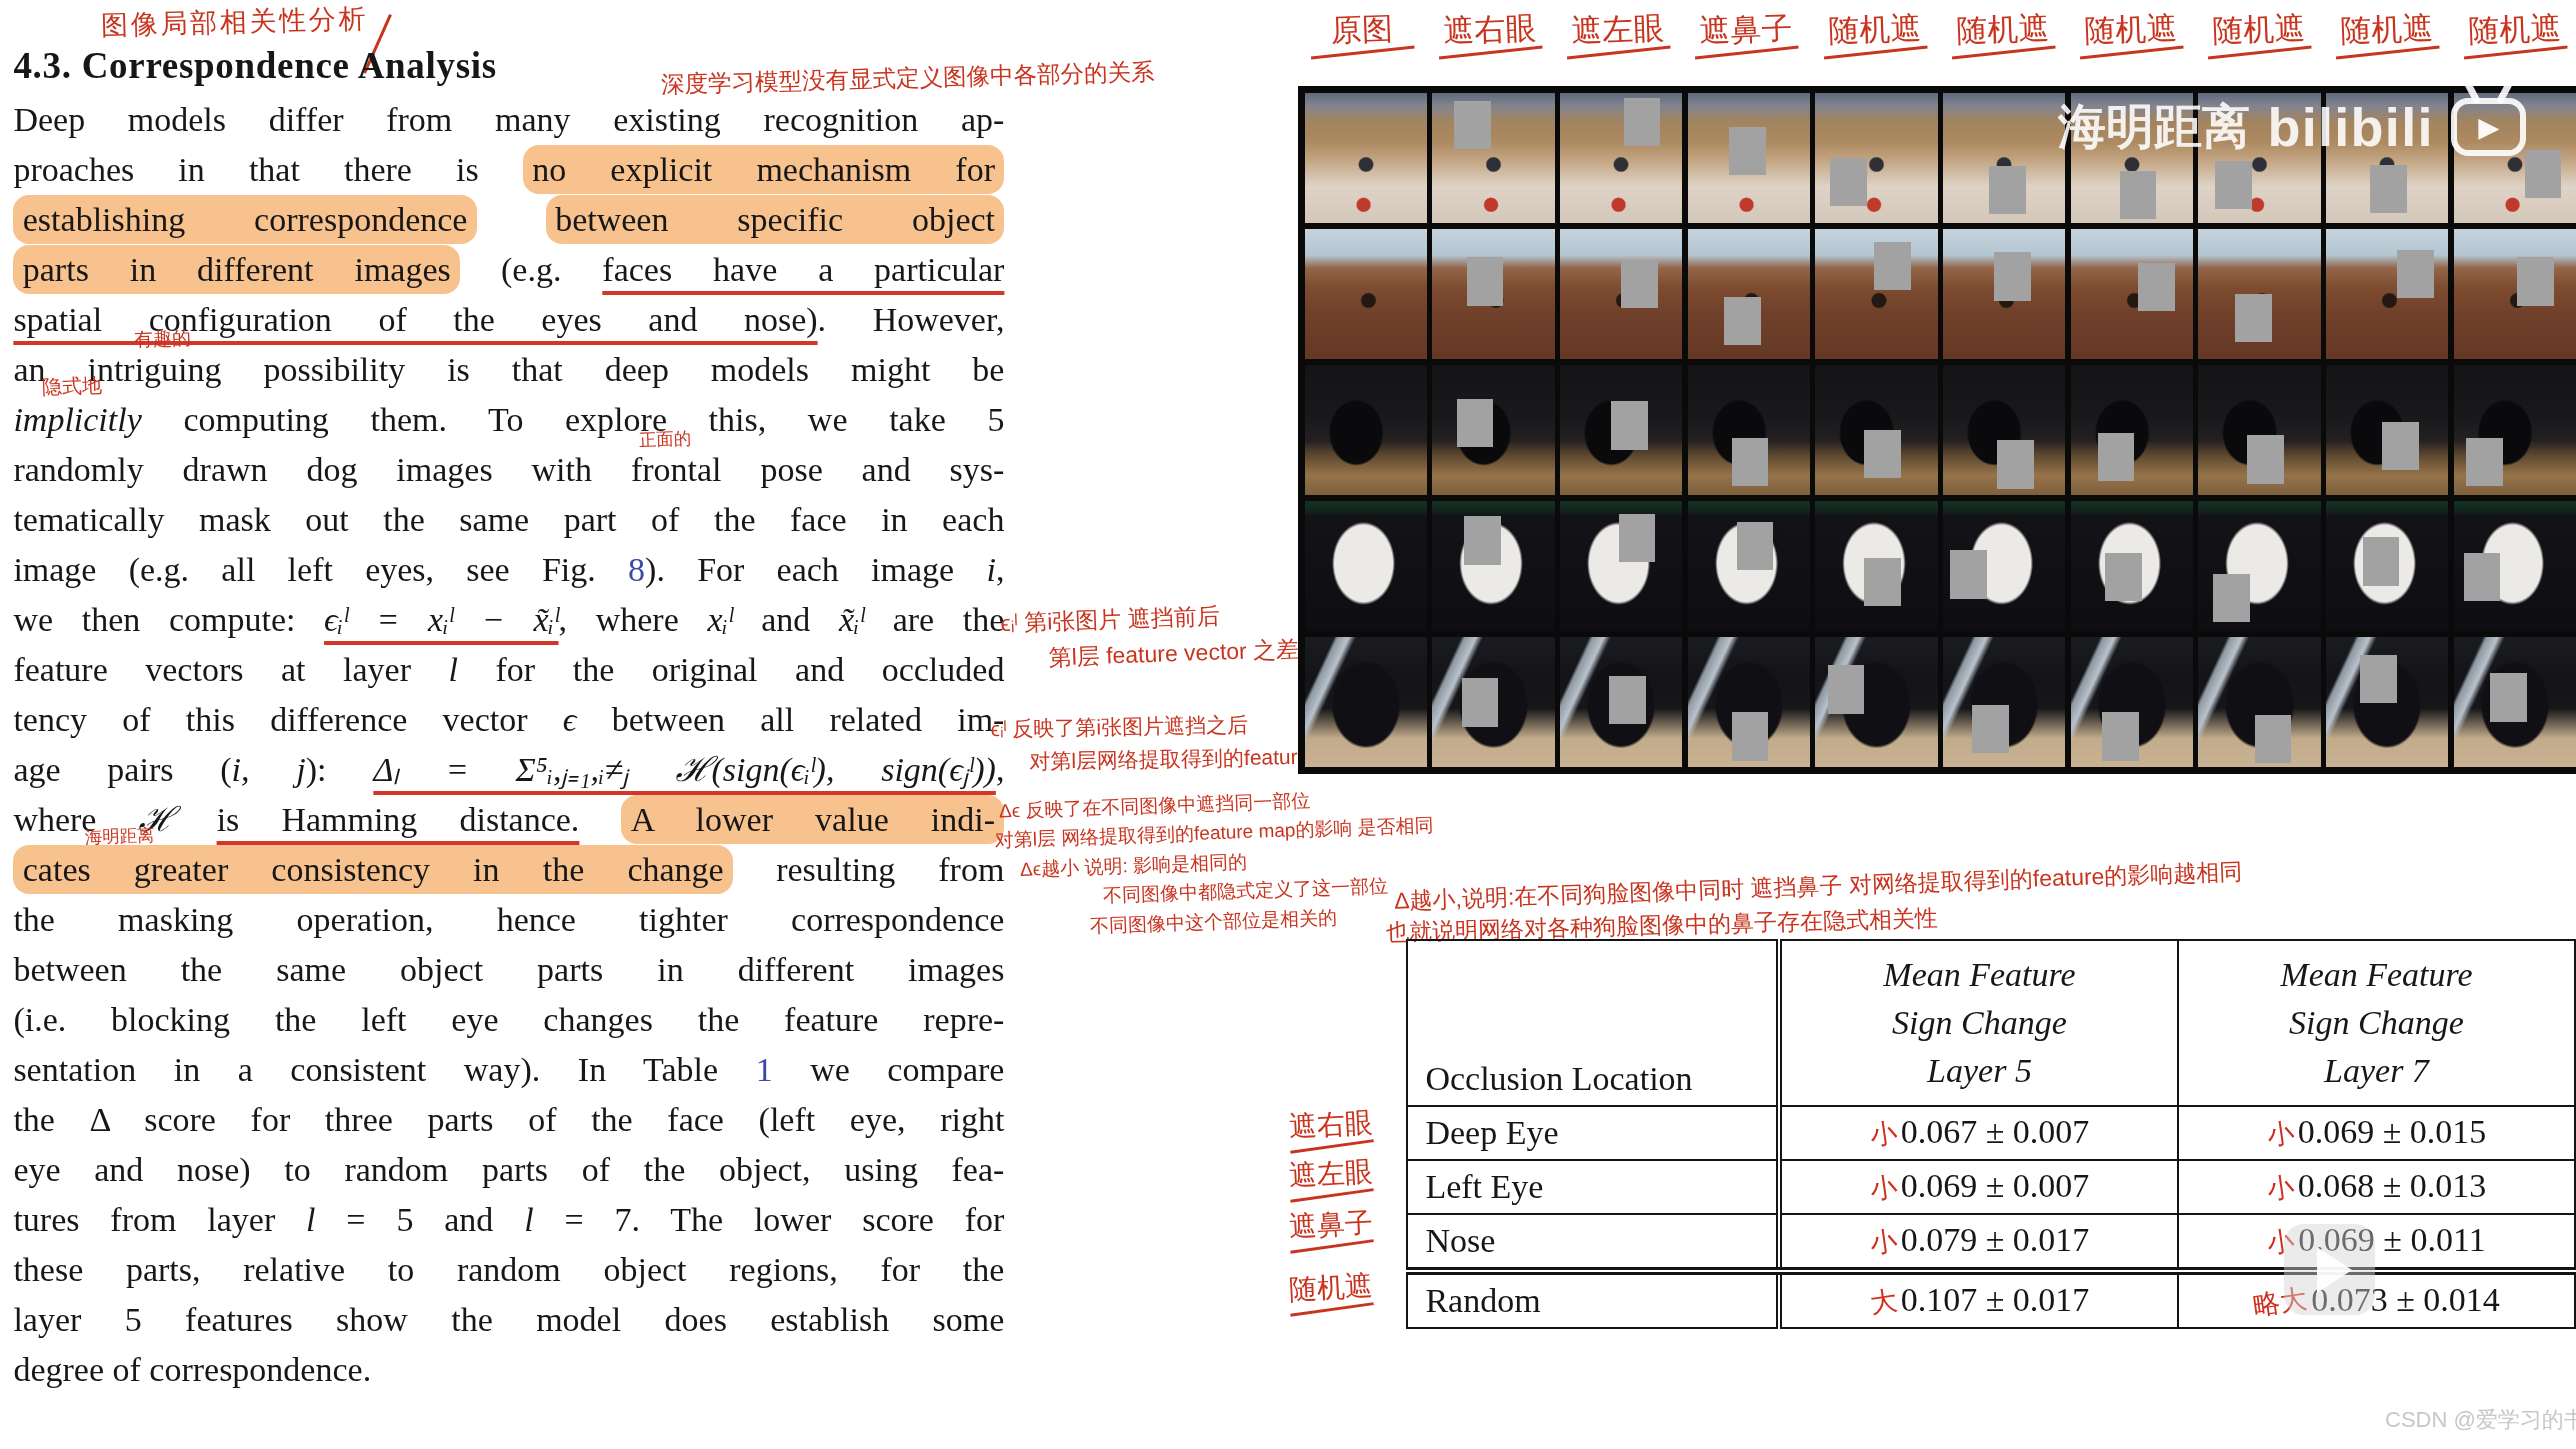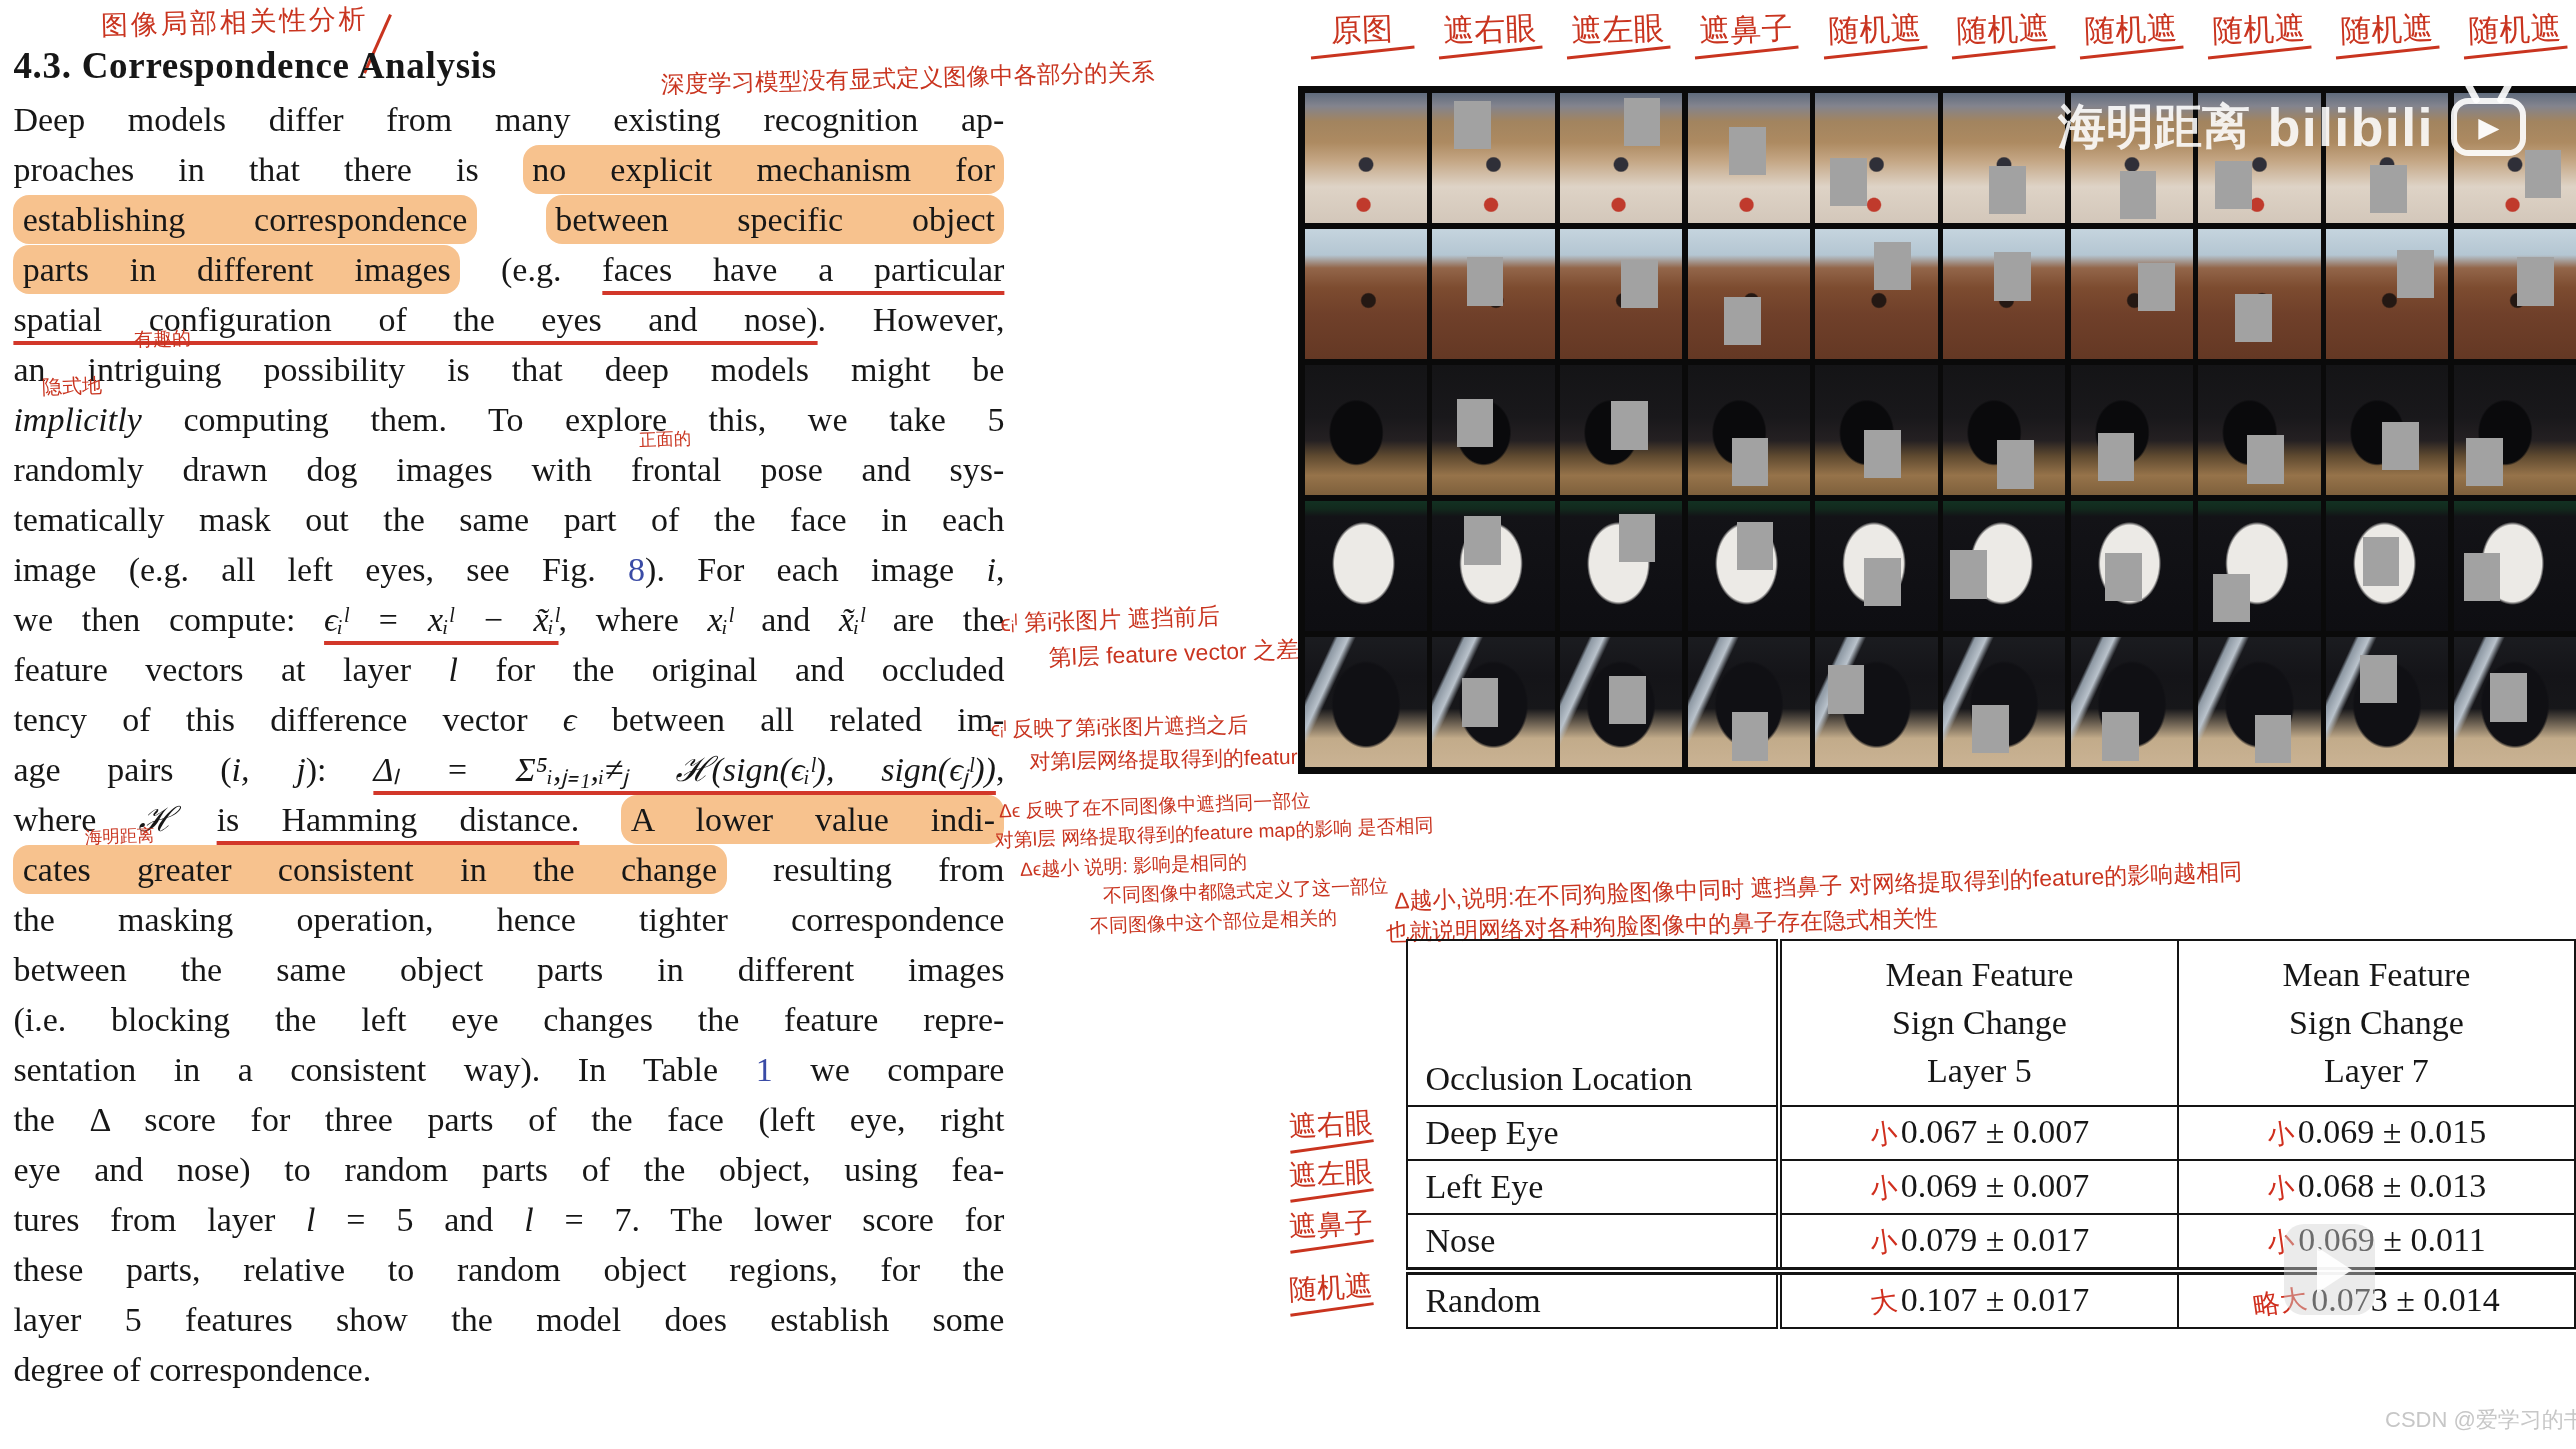--- a/index.html
+++ b/index.html
@@ -67,21 +67,21 @@
 
   
   #tnote1{left:1394px;top:871px;font-size:23px;transform:rotate(-2deg);white-space:nowrap;}
   #tnote2{left:1386px;top:910px;font-size:23px;transform:rotate(-1.5deg);white-space:nowrap;}
 
   
   #rtable{left:1406px;top:939px;border-collapse:collapse;font-size:34px;}
   #rtable td,#rtable th{border:2px solid #141414;font-weight:normal;}
   #rtable .hc1{width:352px;vertical-align:bottom;text-align:left;padding:0 0 6.7px 17.4px;height:157px;
                border-right:6.7px double #141414;}
-  #rtable .hc{width:394px;text-align:center;line-height:48px;vertical-align:middle;}
+  #rtable .hc{width:394px;text-align:center;line-height:48px;vertical-align:middle;font-style:italic;}
   #rtable .loc{text-align:left;padding:4px 0 4px 17.4px;height:44px;border-right:6.7px double #141414;}
   #rtable .val{text-align:center;white-space:nowrap;}
   #rtable tr.random td{border-top:8px double #141414;}
   #rtable{border:2.7px solid #141414;}
   .tmark{color:#d02f1e;font-family:"Liberation Sans", sans-serif;font-size:27px;display:inline-block;
          transform:rotate(-8deg);margin-right:4px;}
   .rownote{font-size:28px;transform:rotate(-3deg);white-space:nowrap;}
   .rownote i{display:block;height:2.7px;background:#c9341f;transform:rotate(-5deg);margin-top:1.3px;}
 
   
@@ -111,21 +111,21 @@
       <div class="pline"><span>an intriguing possibility is that deep models might be</span></div>
       <div class="pline"><span class="it">implicitly</span><span> computing them.  To explore this, we take 5</span></div>
       <div class="pline"><span>randomly drawn dog images with frontal pose and sys-</span></div>
       <div class="pline"><span>tematically mask out the same part of the face in each</span></div>
       <div class="pline"><span>image (e.g. all left eyes, see Fig. </span><span class="blue">8</span><span>).  For each image </span><span class="it">i</span><span>,</span></div>
       <div class="pline"><span>we then compute: </span><span class="rul it">ϵᵢˡ = xᵢˡ − x̃ᵢˡ</span><span>, where </span><span class="it">xᵢˡ</span><span> and </span><span class="it">x̃ᵢˡ</span><span> are the</span></div>
       <div class="pline"><span>feature vectors at layer </span><span class="it">l</span><span> for the original and occluded</span></div>
       <div class="pline"><span>tency of this difference vector </span><span class="it">ϵ</span><span> between all related im-</span></div>
       <div class="pline"><span>age pairs (</span><span class="it">i, j</span><span>): </span><span class="rul it">Δₗ = Σ⁵ᵢ,ⱼ₌₁,ᵢ≠ⱼ ℋ(sign(ϵᵢˡ), sign(ϵⱼˡ))</span><span>,</span></div>
       <div class="pline"><span>where </span><span class="it">ℋ</span><span> </span><span class="rul">is Hamming distance.</span><span> </span><span class="hl">A lower value indi-</span></div>
-      <div class="pline"><span class="hl">cates greater consistent in the change</span><span> resulting from</span></div>
+      <div class="pline"><span class="hl">cates greater consistency in the change</span><span> resulting from</span></div>
       <div class="pline"><span>the masking operation, hence tighter correspondence</span></div>
       <div class="pline"><span>between the same object parts in different images</span></div>
       <div class="pline"><span>(i.e. blocking the left eye changes the feature repre-</span></div>
       <div class="pline"><span>sentation in a consistent way).  In Table </span><span class="blue">1</span><span> we compare</span></div>
       <div class="pline"><span>the Δ score for three parts of the face (left eye, right</span></div>
       <div class="pline"><span>eye and nose) to random parts of the object, using fea-</span></div>
       <div class="pline"><span>tures from layer </span><span class="it">l</span><span> = 5 and </span><span class="it">l</span><span> = 7.  The lower score for</span></div>
       <div class="pline"><span>these parts, relative to random object regions, for the</span></div>
       <div class="pline"><span>layer 5 features show the model does establish some</span></div>
       <div class="pline leftalign"><span>degree of correspondence.</span></div>

